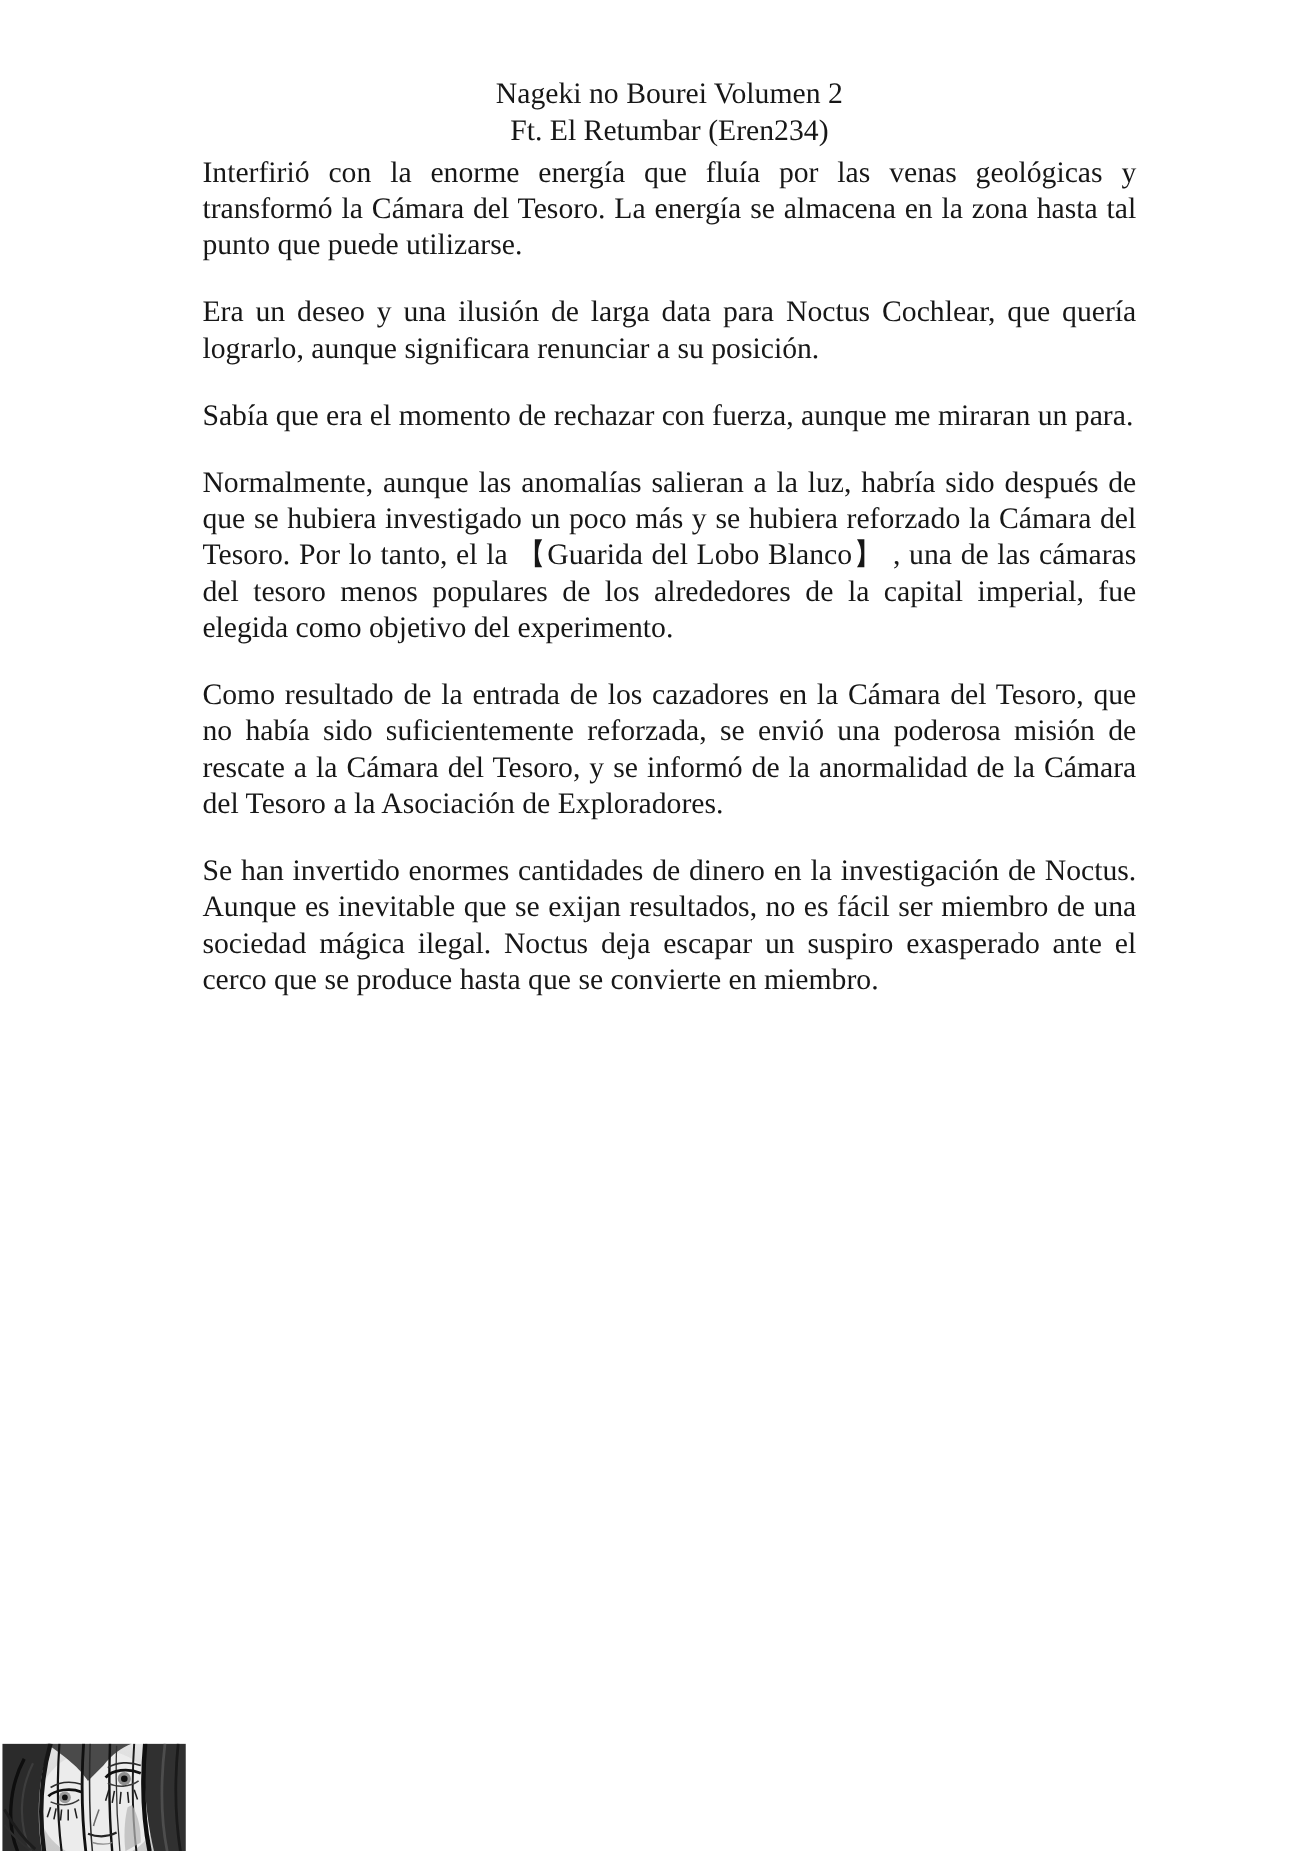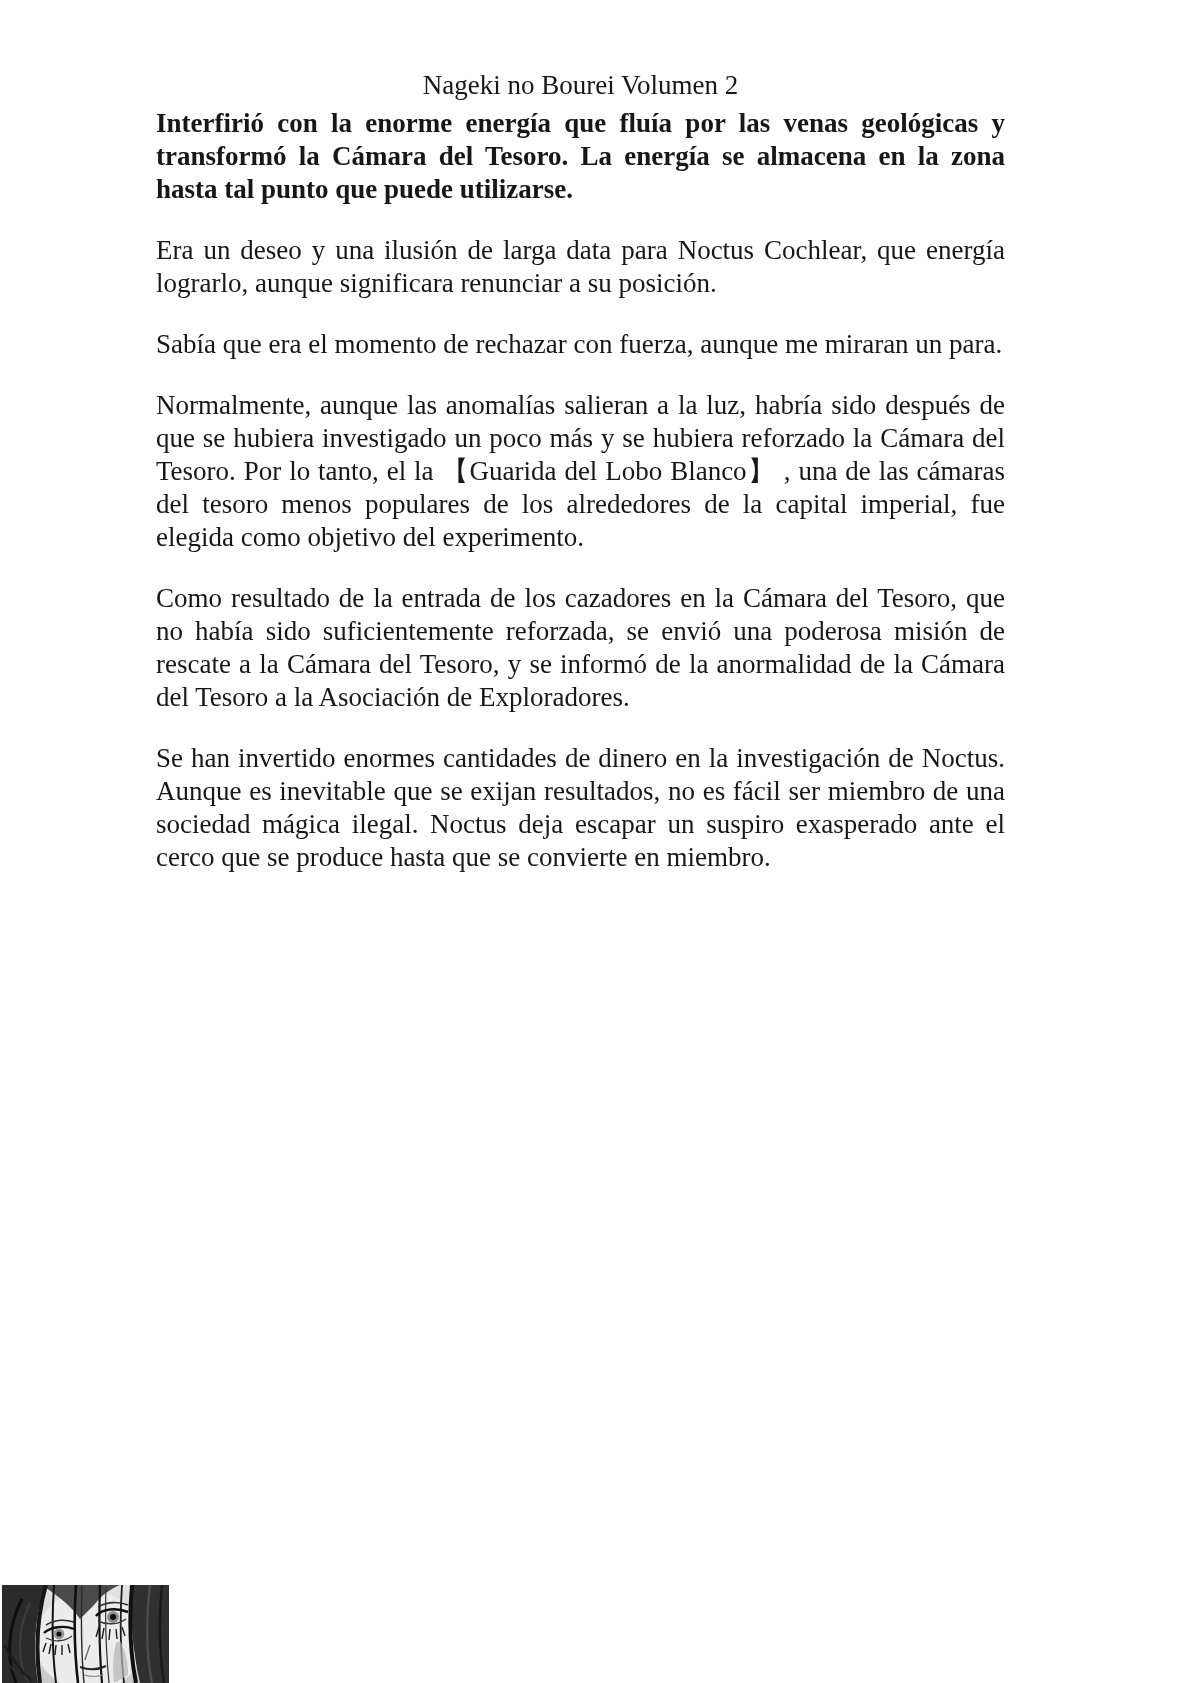--- a/index.html
+++ b/index.html
@@ -10,40 +10,39 @@
   body {
     width: 1190px;
     height: 1683px;
     position: relative;
     overflow: hidden;
     font-family: "Liberation Serif", "DejaVu Serif", serif;
     color: #171717;
   }
   .text-block {
     position: absolute;
-    left: 156px;
+    left: 184px;
     top: 69px;
     width: 849px;
   }
   .doc-title {
     text-align: center;
     font-size: 27px;
     line-height: 33px;
     white-space: nowrap;
   }
   p.para {
     margin: 28px 0 0 0;
     font-size: 27px;
     line-height: 33px;
     text-align: justify;
     text-justify: inter-word;
   }
   p.para.first {
     margin-top: 5px;
-    font-weight: bold;
   }
   figure.illustration {
     position: absolute;
     left: 2px;
     top: 1585px;
     width: 167px;
     height: 98px;
     margin: 0;
     padding: 0;
     overflow: hidden;
@@ -52,25 +51,26 @@
 </style>
 </head>
 <body>
 
 <main>
 
   <div class="text-block">
 
     <header>
       <div class="doc-title">Nageki no Bourei Volumen 2</div>
+      <div class="doc-title">Ft. El Retumbar (Eren234)</div>
     </header>
 
     <section>
       <p class="para first">Interfirió con la enorme energía que fluía por las venas geológicas y transformó la Cámara del Tesoro. La energía se almacena en la zona hasta tal punto que puede utilizarse.</p>
-      <p class="para">Era un deseo y una ilusión de larga data para Noctus Cochlear, que energía lograrlo, aunque significara renunciar a su posición.</p>
+      <p class="para">Era un deseo y una ilusión de larga data para Noctus Cochlear, que quería lograrlo, aunque significara renunciar a su posición.</p>
       <p class="para">Sabía que era el momento de rechazar con fuerza, aunque me miraran un para.</p>
       <p class="para">Normalmente, aunque las anomalías salieran a la luz, habría sido después de que se hubiera investigado un poco más y se hubiera reforzado la Cámara del Tesoro. Por lo tanto, el la 【Guarida del Lobo Blanco】 , una de las cámaras del tesoro menos populares de los alrededores de la capital imperial, fue elegida como objetivo del experimento.</p>
       <p class="para">Como resultado de la entrada de los cazadores en la Cámara del Tesoro, que no había sido suficientemente reforzada, se envió una poderosa misión de rescate a la Cámara del Tesoro, y se informó de la anormalidad de la Cámara del Tesoro a la Asociación de Exploradores.</p>
       <p class="para">Se han invertido enormes cantidades de dinero en la investigación de Noctus. Aunque es inevitable que se exijan resultados, no es fácil ser miembro de una sociedad mágica ilegal. Noctus deja escapar un suspiro exasperado ante el cerco que se produce hasta que se convierte en miembro.</p>
     </section>
 
   </div>
 
   <figure class="illustration">
     <svg viewBox="0 0 167 98" width="167" height="98" xmlns="http://www.w3.org/2000/svg">

